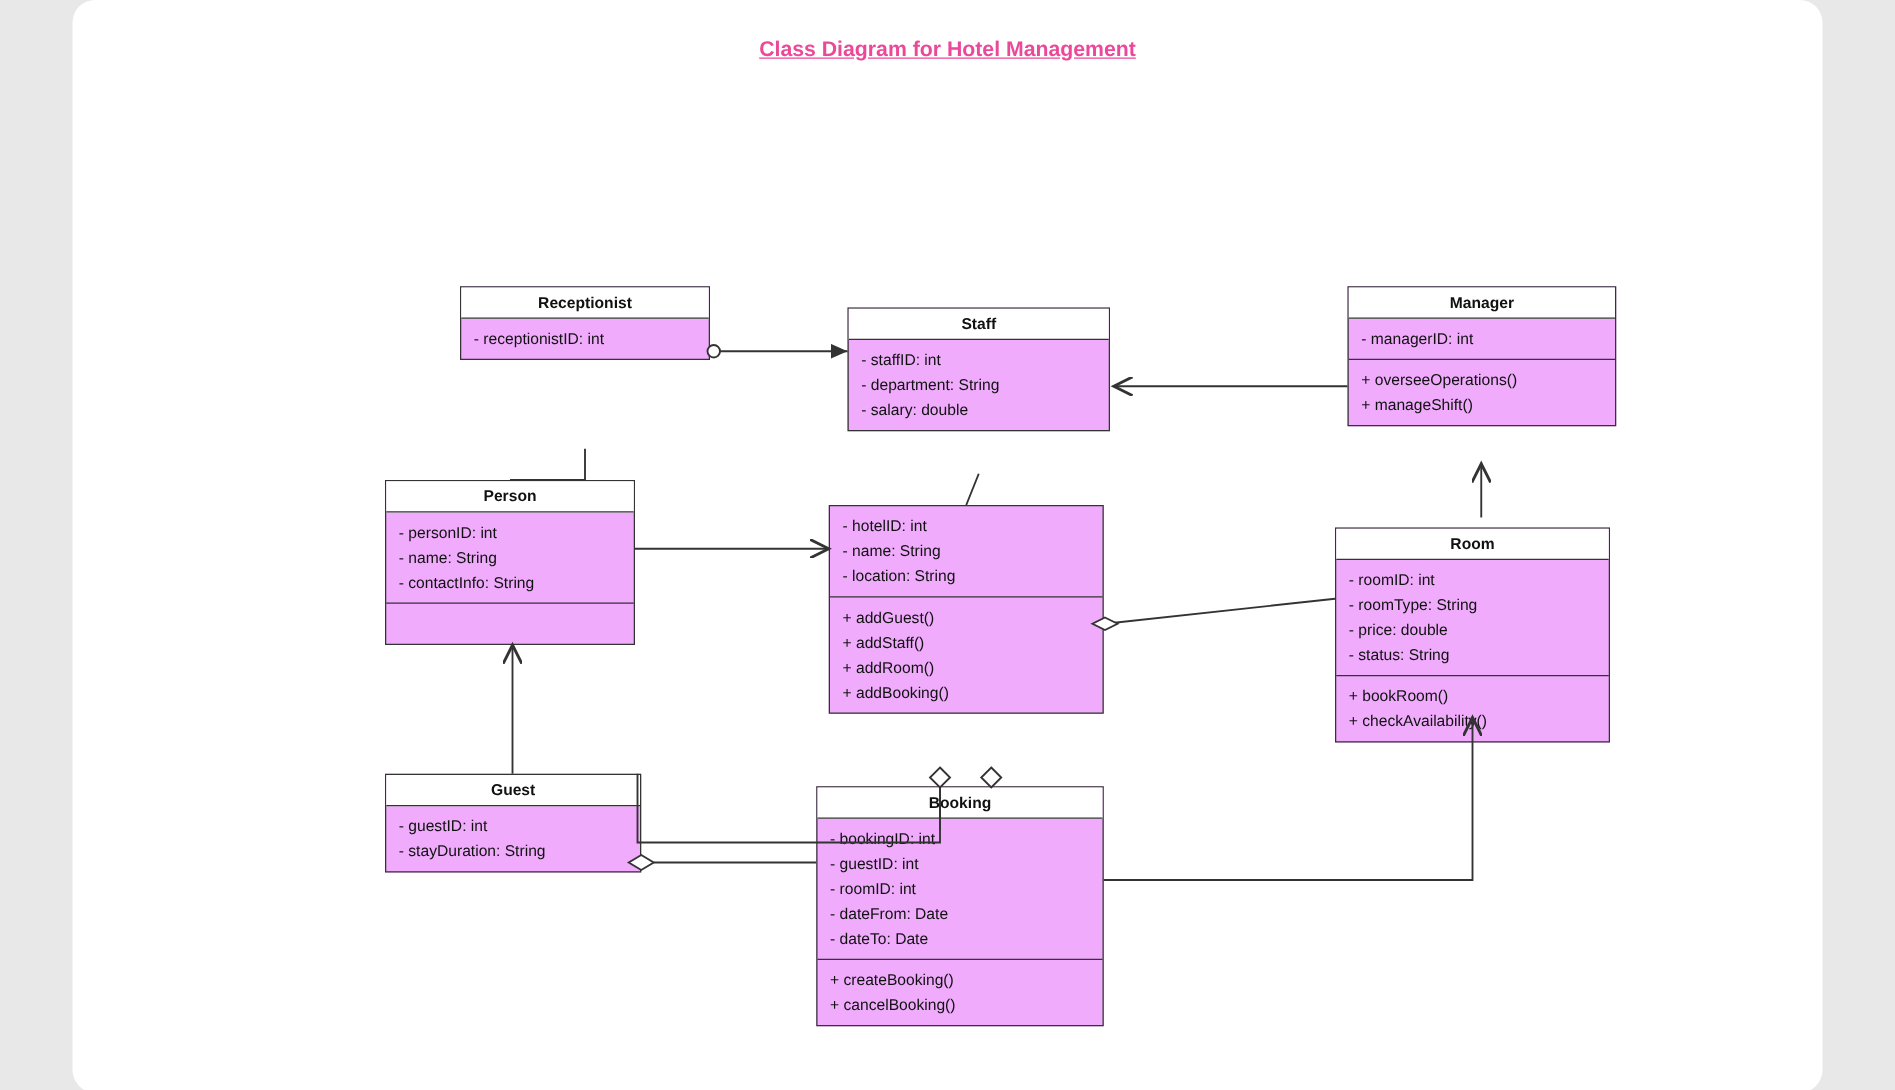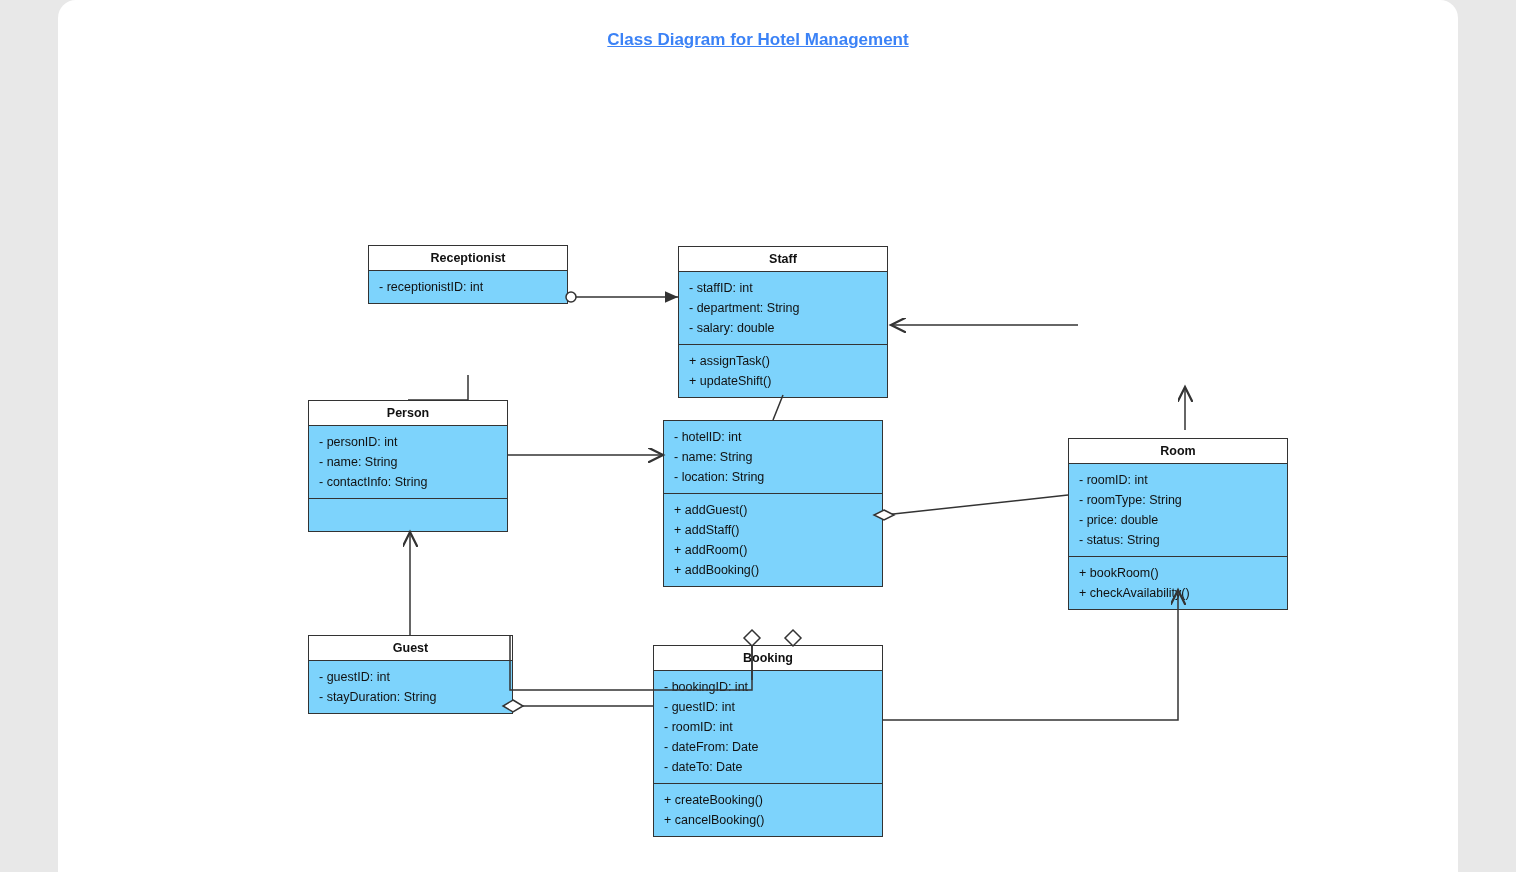--- a/index.html
+++ b/index.html
@@ -16,33 +16,33 @@
       border-radius: 18px;
       width: 1400px;
       min-height: 820px;
       padding: 30px 40px 40px 40px;
       position: relative;
     }
     .diagram-title {
       text-align: center;
       font-weight: bold;
       font-size: 17px;
-      margin-bottom: 40px;
-      color: #3b82f6;
+      margin-bottom: 24px;
+      color: #ec4899;
       text-decoration: underline;
     }
     .diagram-area {
       position: relative;
       width: 100%;
       height: 760px;
     }
     
     .uml-box {
       position: absolute;
-      background: #7dd3fc;
+      background: #f0abfc;
       border: 1.5px solid #333;
       min-width: 160px;
       font-size: 12.5px;
       color: #111;
     }
     .uml-box .uml-header {
       text-align: center;
       font-weight: bold;
       border-bottom: 1.5px solid #333;
       padding: 5px 10px;
@@ -74,30 +74,36 @@
   <div class="diagram-title">Class Diagram for Hotel Management</div>
   <div class="diagram-area">
 
     <div class="uml-box" style="left:270px;top:155px;width:200px;">
       <div class="uml-header">Receptionist</div>
       <div class="uml-section">
         - receptionistID: int
       </div>
     </div>
 
-    <div class="uml-box" style="left:580px;top:156px;width:210px;">
+    <div class="uml-box" style="left:580px;top:172px;width:210px;">
       <div class="uml-header">Staff</div>
       <div class="uml-section">
         - staffID: int<br>- department: String<br>- salary: double
       </div>
-      <div class="uml-section">
-        + assignTask()<br>+ updateShift()
-      </div>
-    </div>
-
+    </div>
+
+    <div class="uml-box" style="left:980px;top:155px;width:215px;">
+      <div class="uml-header">Manager</div>
+      <div class="uml-section">
+        - managerID: int
+      </div>
+      <div class="uml-section">
+        + overseeOperations()<br>+ manageShift()
+      </div>
+    </div>
 
     <div class="uml-box" style="left:210px;top:310px;width:200px;">
       <div class="uml-header">Person</div>
       <div class="uml-section">
         - personID: int<br>- name: String<br>- contactInfo: String
       </div>
       <div class="uml-section" style="min-height:30px;">&nbsp;</div>
     </div>
 
     <div class="uml-box" style="left:565px;top:330px;width:220px;">

